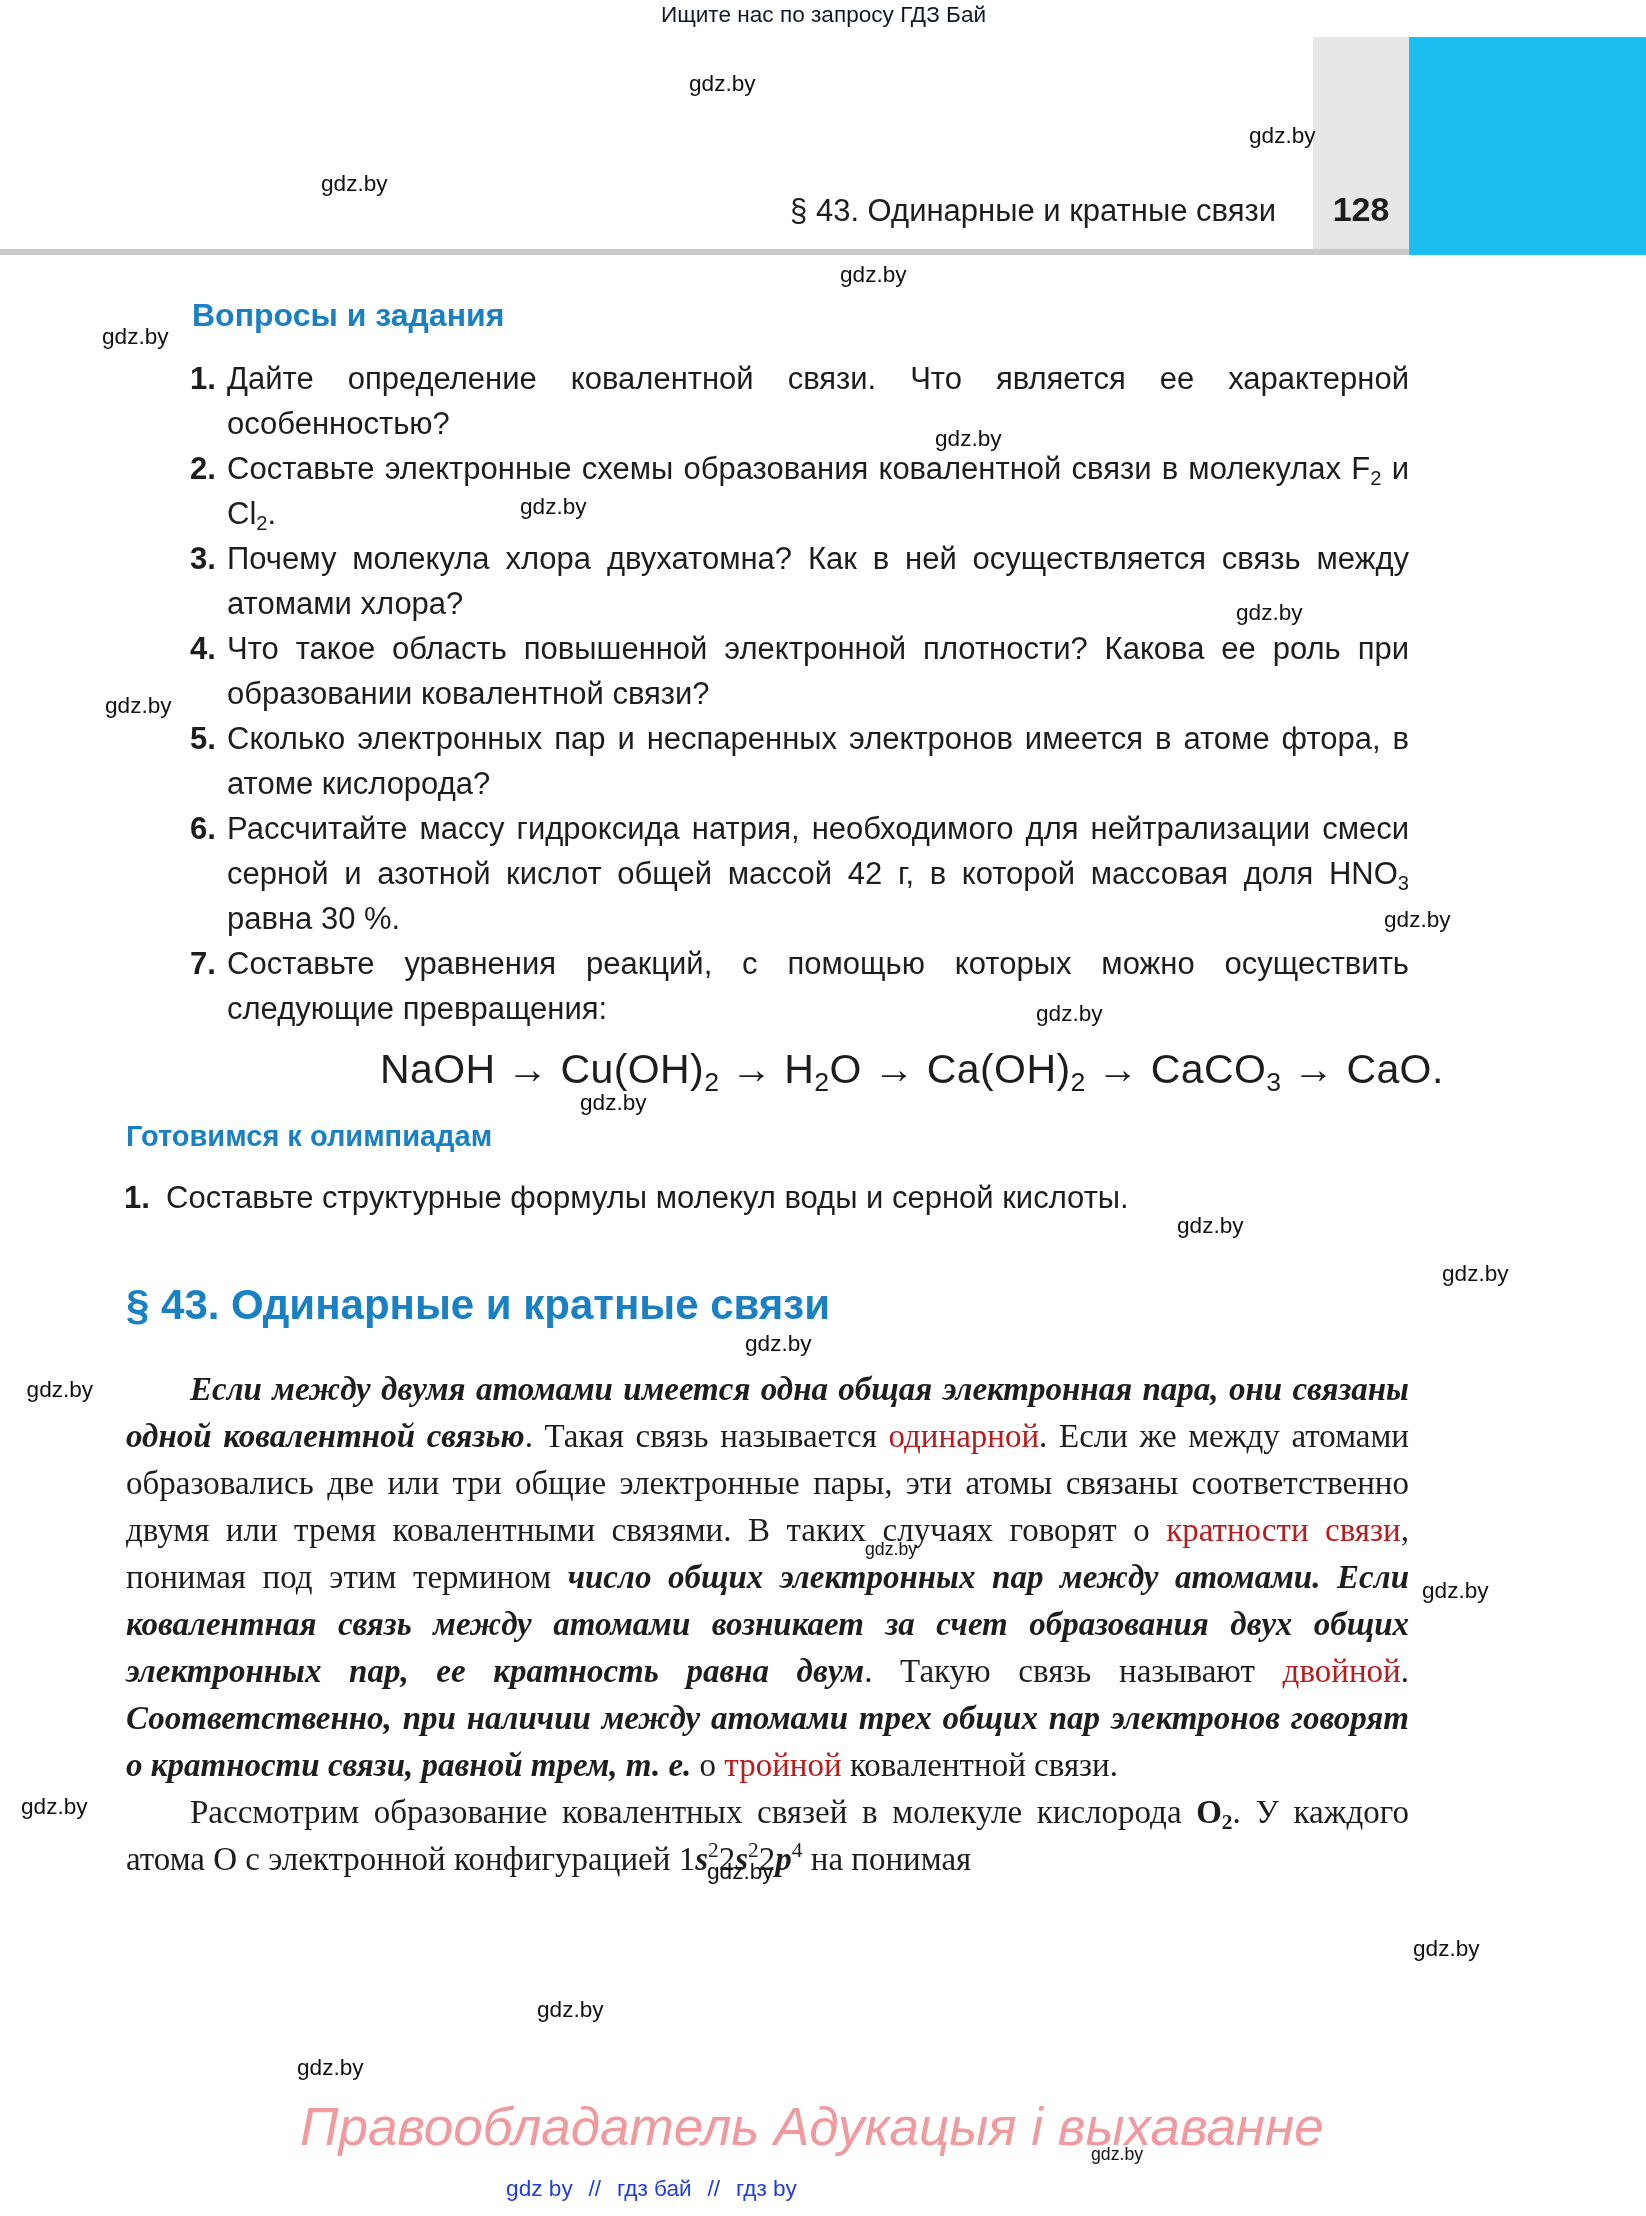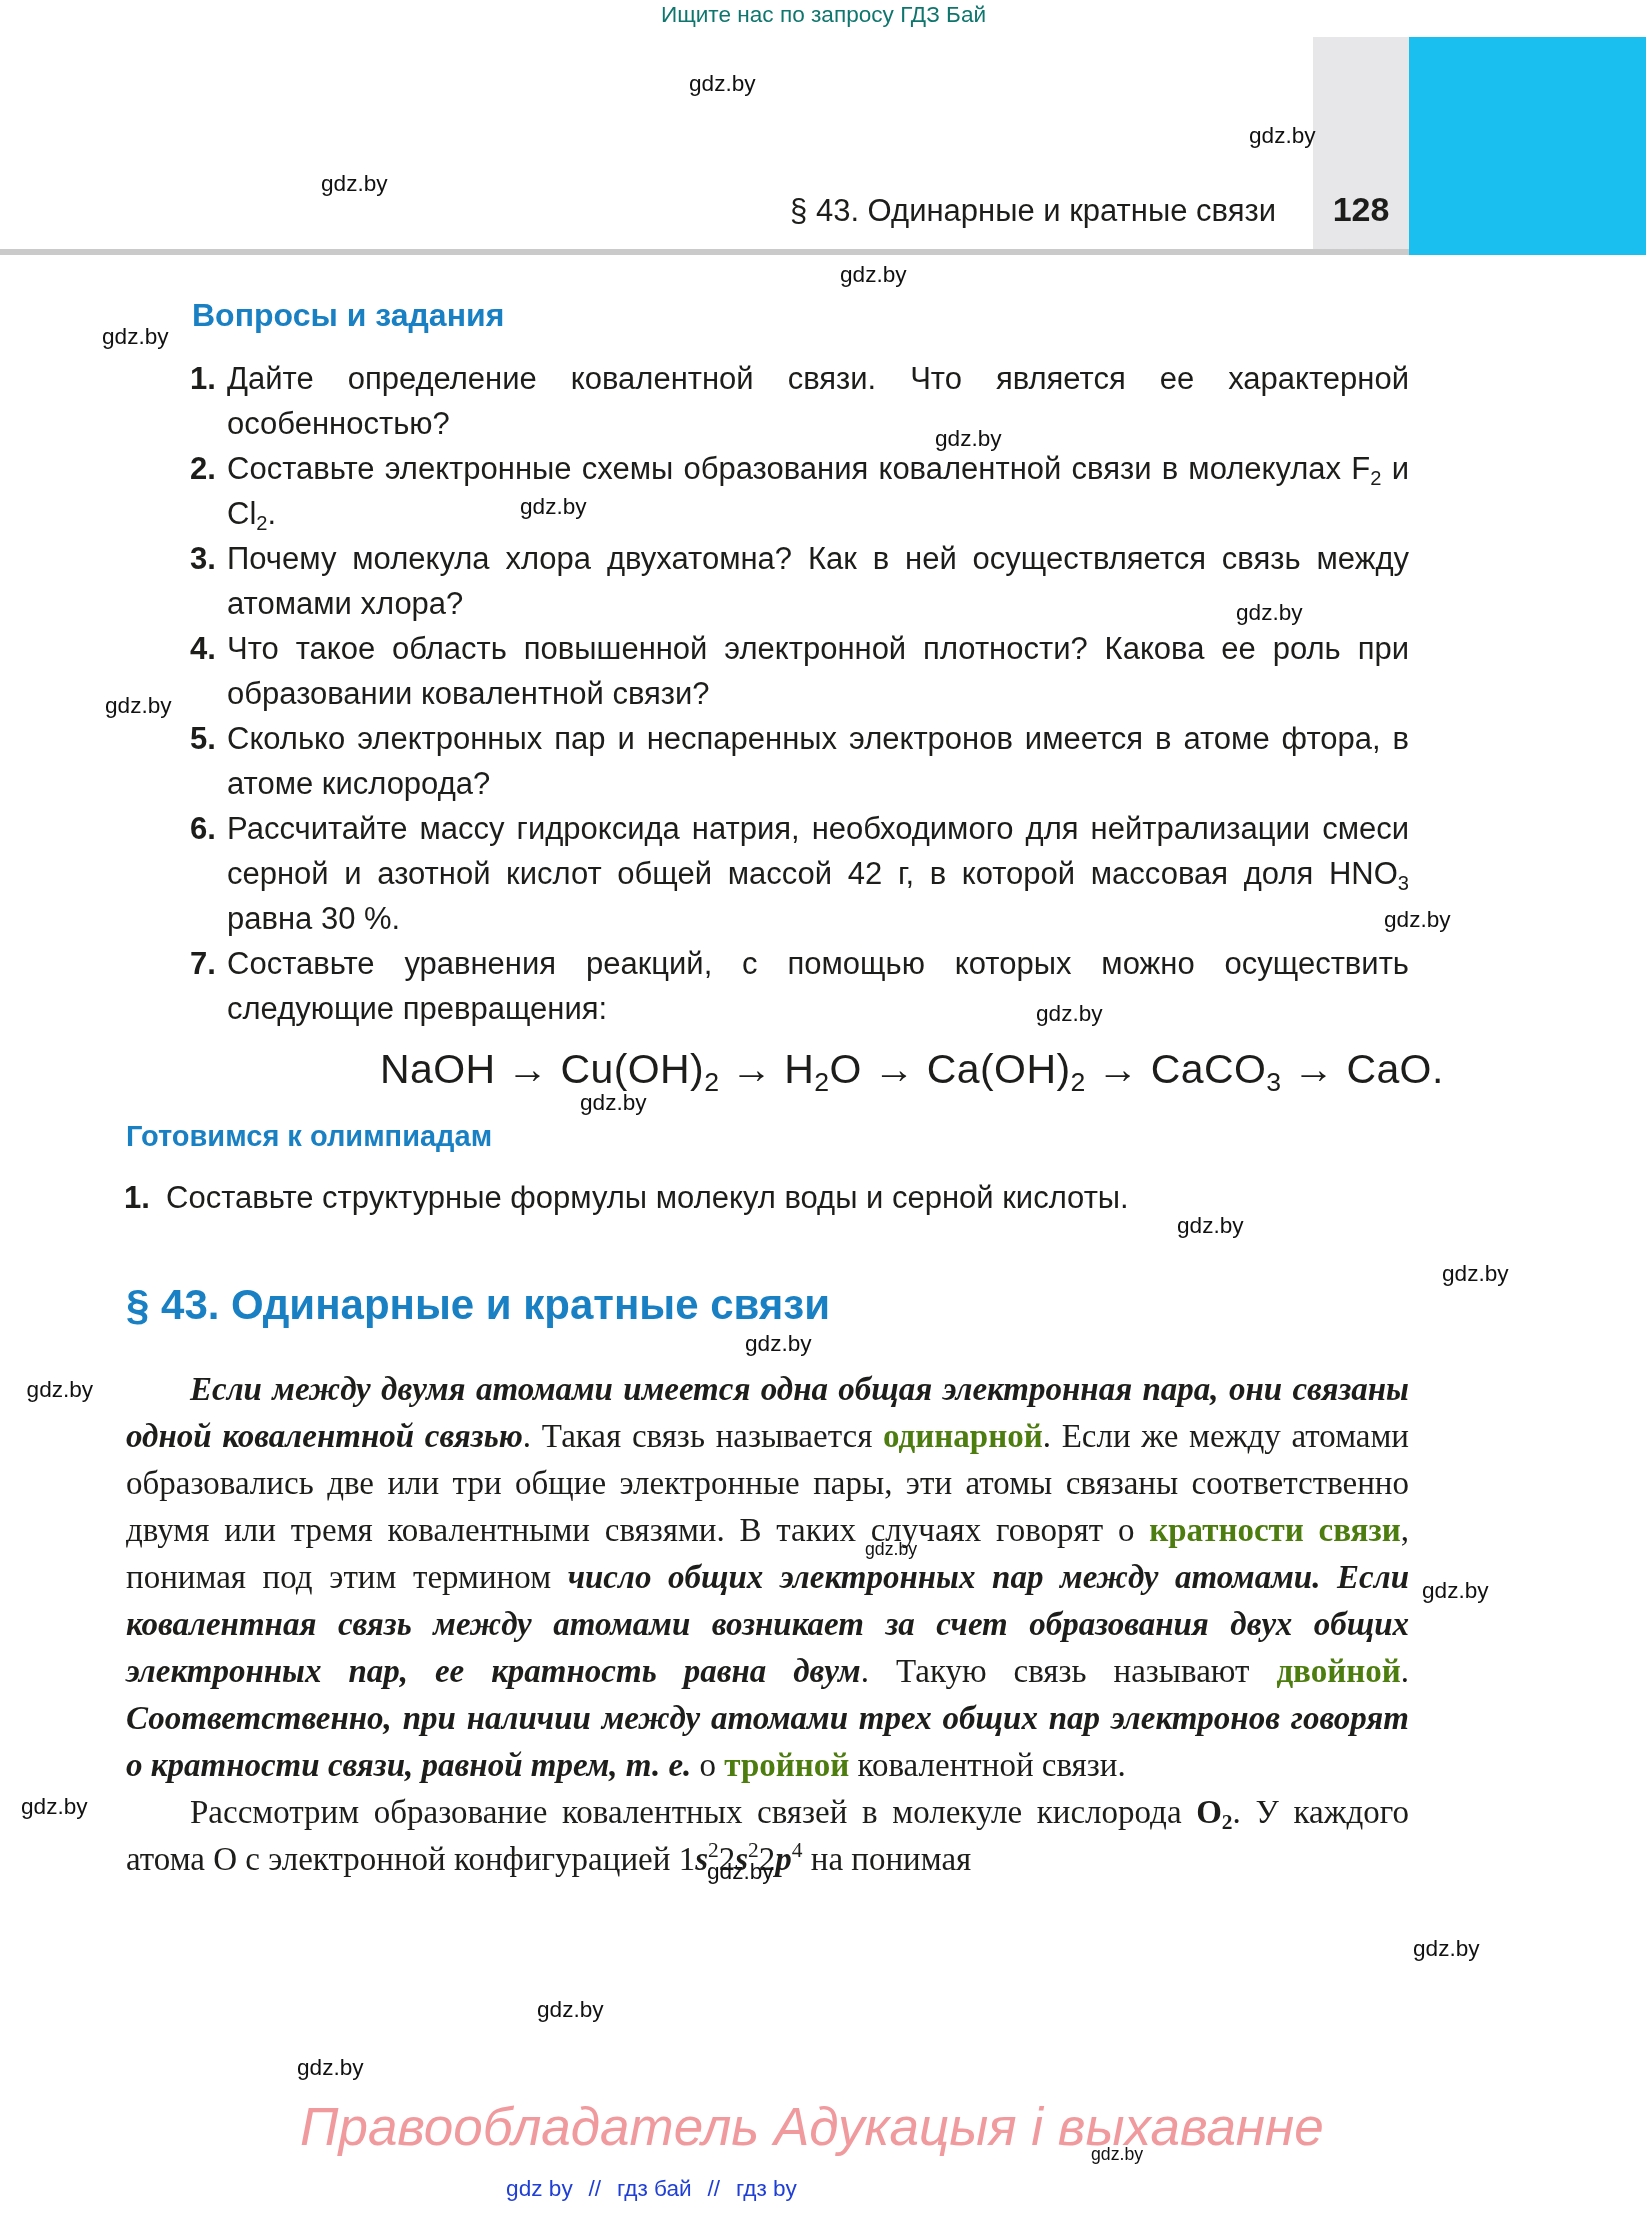--- a/index.html
+++ b/index.html
@@ -1,20 +1,20 @@
 <!DOCTYPE html>
 <html style="font-size:13px"><head>
 <meta charset="utf-8">
 <style>
   html, body { margin: 0; padding: 0; background: #ffffff; }
   body { width: 1647px; height: 2216px; position: relative; overflow: hidden; font-family: "Liberation Sans", sans-serif; color: #1d1d1b; }
   .abs { position: absolute; white-space: nowrap; }
 
   
-  .top-banner { left: 0; width: 1647px; top: 1.6px; text-align: center; font-size: 22.6px; color: #0f766e; font-family: "Liberation Sans", sans-serif; }
+  .top-banner { left: 0; width: 1647px; top: 1.6px; text-align: center; font-size: 22.6px; color: #0f172a; font-family: "Liberation Sans", sans-serif; }
 
   
   .hdr-gray { left: 1313px; top: 37px; width: 96px; height: 218px; background: #e7e7e9; }
   .hdr-blue { left: 1409px; top: 37px; width: 238px; height: 218px; background: #1abff0; }
   .hdr-rule { left: 0; top: 249px; width: 1409px; height: 6.4px; background: #cacaca; }
   .hdr-title { right: 371px; top: 193px; font-size: 31px; color: #1d1d1b; }
   .hdr-page { left: 1313px; width: 96px; text-align: center; top: 190px; font-size: 34px; font-weight: bold; color: #1d1d1b; }
 
   
   .wm { font-size: 22.6px; color: #111; font-family: "Liberation Sans", sans-serif; }
@@ -36,21 +36,21 @@
 
   .formula { left: 380px; top: 1046px; font-size: 41px; letter-spacing: 0.4px; }
 
   .olymp-item { left: 124px; top: 1180px; font-size: 31px; display: flex; }
   .olymp-item .q-num { width: 42px; }
 
   
   .body-text { position: absolute; left: 126px; top: 1366px; width: 1283px; font-family: "Liberation Serif", serif; font-size: 33px; line-height: 47px; color: #1d1d1b; text-align: justify; }
   .body-text p { margin: 0; text-indent: 64px; }
   .body-text i { font-style: italic; font-weight: bold; }
-  .term { color: #4d7c0f; font-weight: bold; margin-top: 45px; }
+  .term { color: #b91c1c; font-weight: normal; margin-top: 45px; }
 
   
   .rights { left: 300px; top: 2089px; font-size: 53px; font-style: italic; color: #f09a9e; font-family: "Liberation Sans", sans-serif; margin-top: 7px; }
   .footer-links { left: 0; width: 1303px; text-align: center; top: 2176px; font-size: 22.6px; color: #1f3fd6; }
   .footer-links span { margin: 0 4.8px; }
 </style>
 </head>
 <body>
 
 <div class="abs top-banner">Ищите нас по запросу ГДЗ Бай</div>

